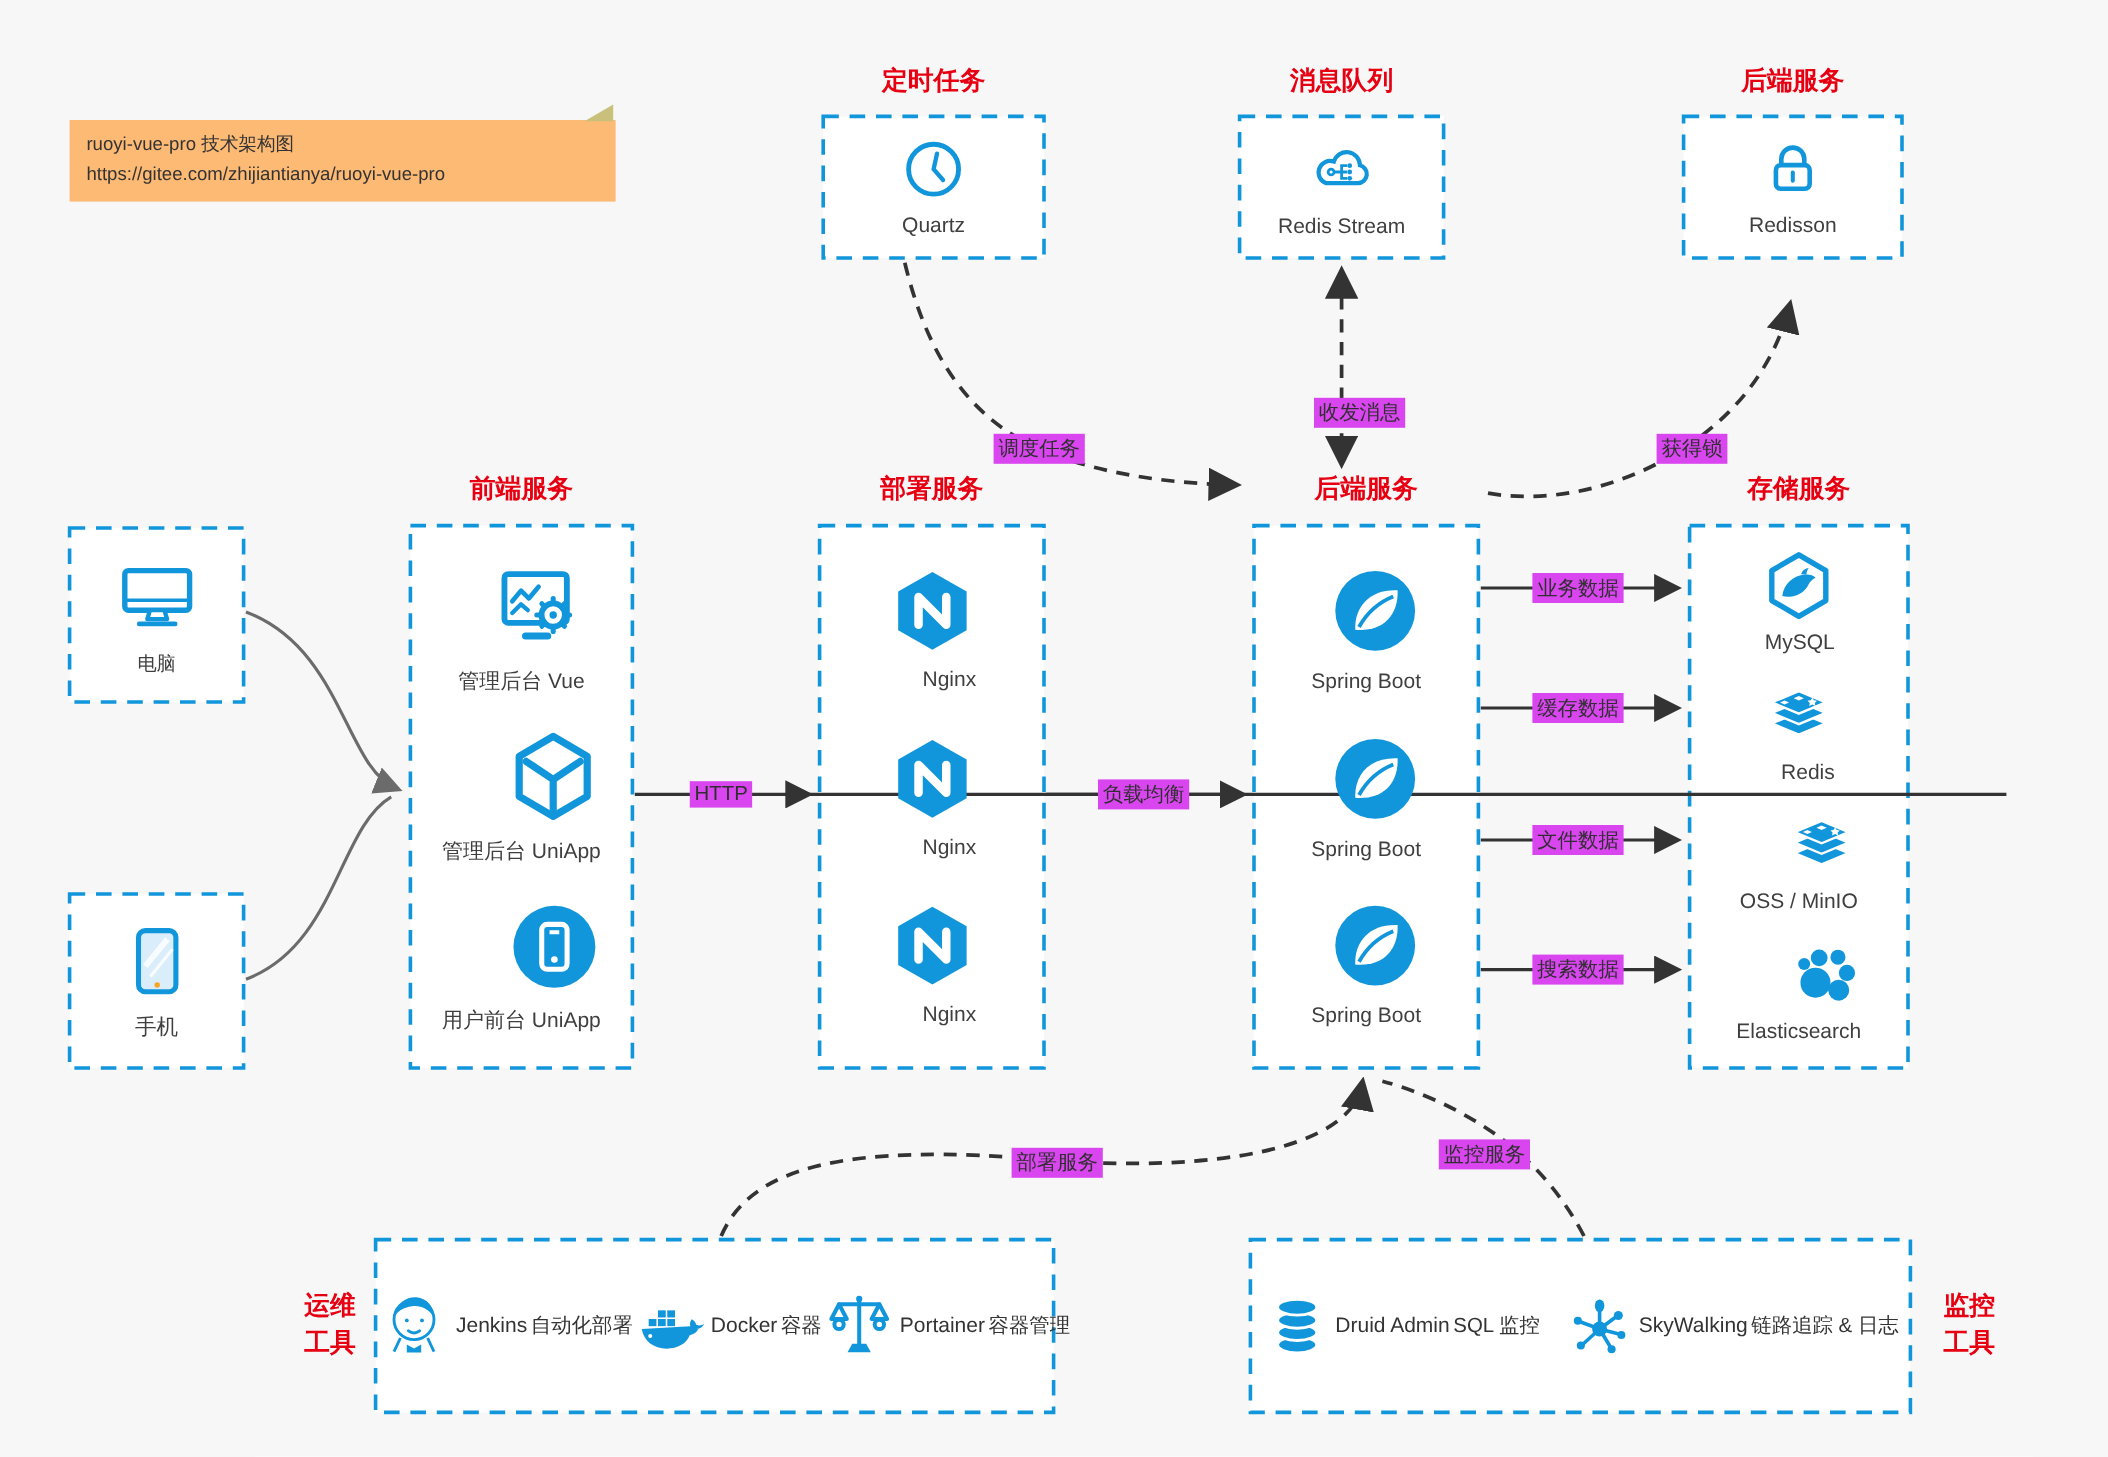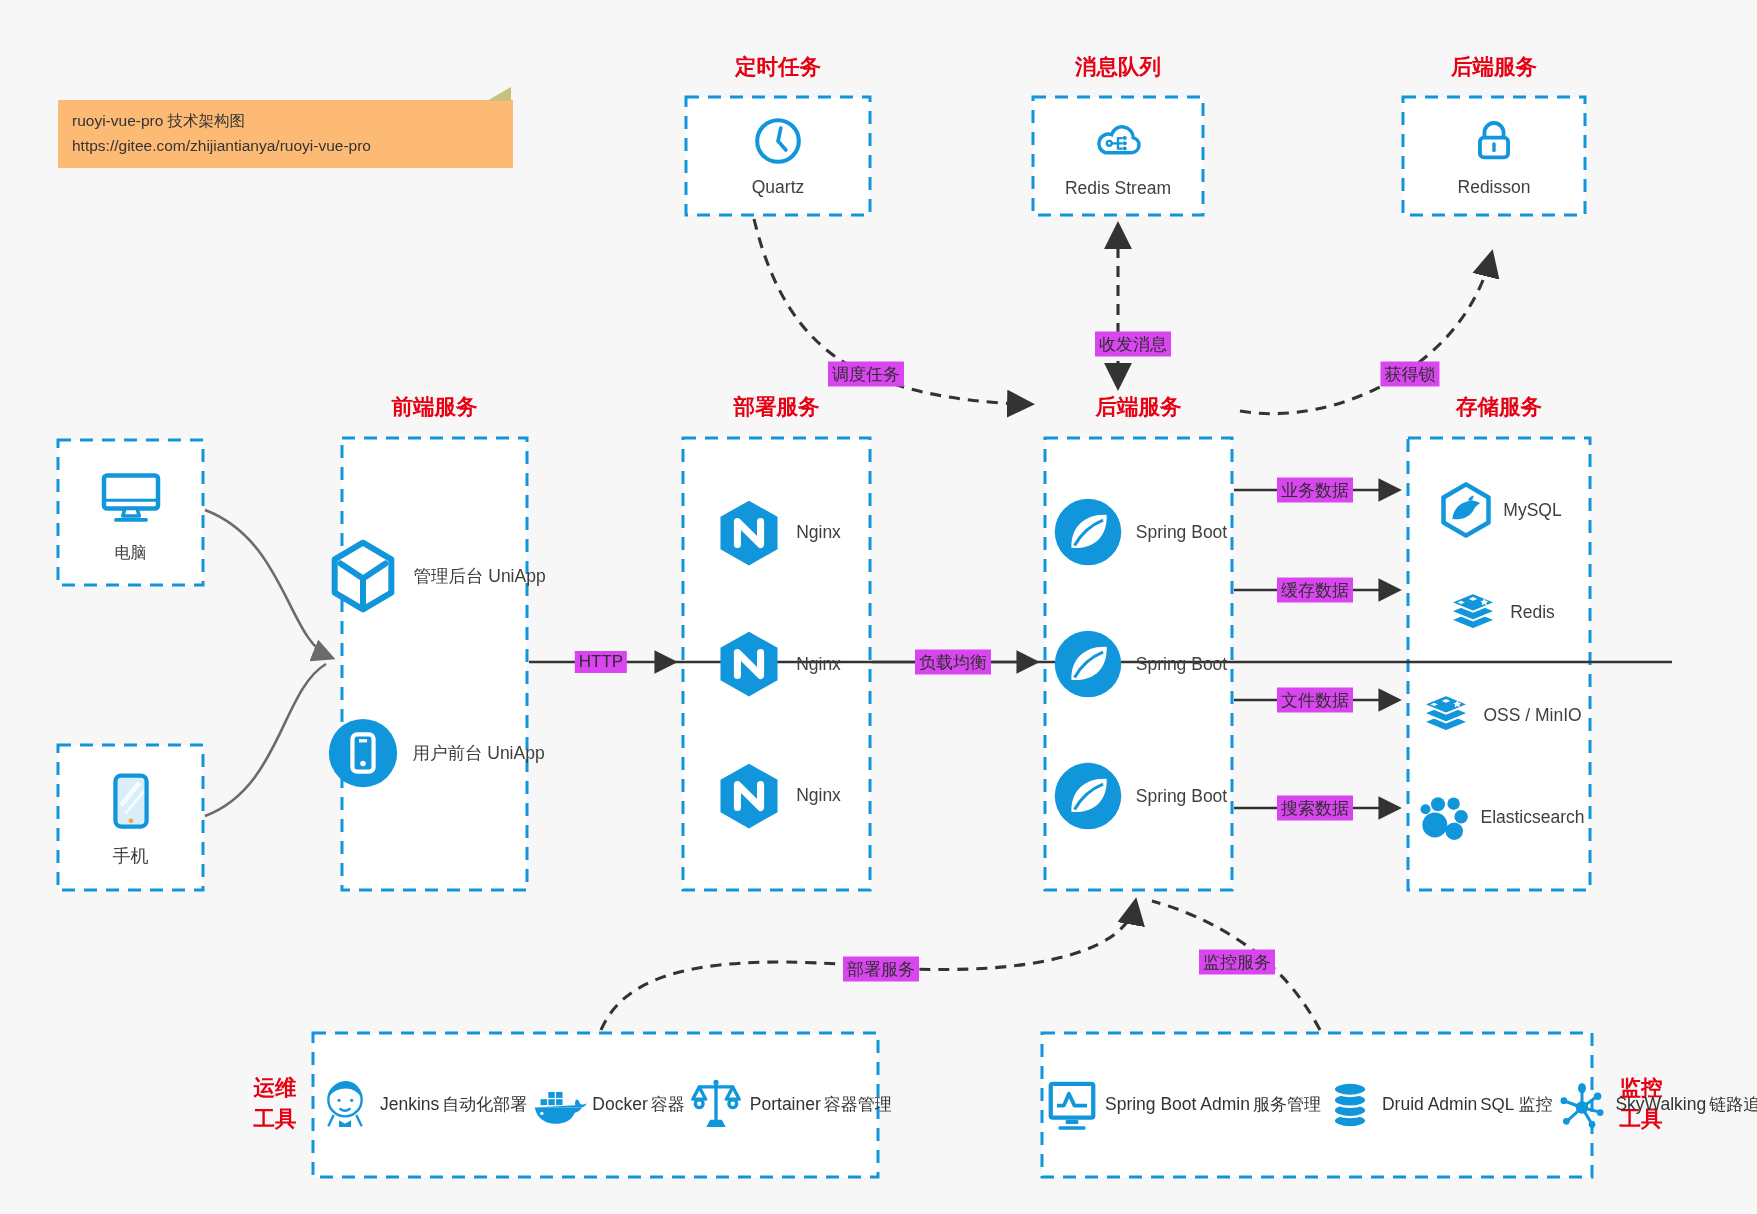--- a/index.html
+++ b/index.html
@@ -2,21 +2,21 @@
 <html><head>
 <meta charset="utf-8">
 <style>
   html,body{margin:0;padding:0;}
   .canvas{position:relative;width:1757px;height:1214px;background:#f7f7f7;
           font-family:"Liberation Sans","DejaVu Sans",sans-serif;overflow:hidden;}
   svg.connectors{position:absolute;left:0;top:0;pointer-events:none;}
   .box{position:absolute;box-sizing:border-box;display:flex;flex-direction:column;
        align-items:center;justify-content:space-evenly;}
   .box.small{justify-content:center;gap:9px;}
-  .col-item{display:flex;flex-direction:row;align-items:center;gap:10px;}
+  .col-item{display:flex;flex-direction:column;align-items:flex-end;gap:10px;}
   .caption{font-size:17.5px;color:#3f3f3f;white-space:nowrap;}
   .group-title{position:absolute;text-align:center;font-size:21.5px;font-weight:bold;
                color:#e60012;white-space:nowrap;}
   .side-label{position:absolute;text-align:center;font-size:21.5px;font-weight:bold;
               color:#e60012;line-height:1.45;white-space:nowrap;}
   .edge-label{position:absolute;transform:translate(-50%,-50%);background:#d946ef;
               padding:1px 4px;font-size:17px;color:#2f2f2f;white-space:nowrap;}
   .note{position:absolute;left:58px;top:100px;width:455px;height:68px;background:#fdba74;
         box-sizing:border-box;padding:9px 0 0 14px;font-size:15.5px;color:#333;
         line-height:1.6;}
@@ -281,20 +281,26 @@
     <div class="caption" style="font-size:18px">手机</div>
   </div>
 
   <div class="group-title" style="left:342px;top:392px;width:185px">前端服务</div>
   <div class="group-title" style="left:683px;top:392px;width:187px">部署服务</div>
   <div class="group-title" style="left:1045px;top:392px;width:187px">后端服务</div>
   <div class="group-title" style="left:1408px;top:392px;width:182px">存储服务</div>
 
   <div class="box" style="left:342px;top:438px;width:185px;height:452px">
     <div class="col-item">
+      <svg width="78" height="78">
+          <use href="#i-adminvue"></use>
+        </svg>
+      <div class="caption">管理后台 Vue</div>
+    </div>
+    <div class="col-item">
       <svg width="80" height="80">
           <use href="#i-cube"></use>
         </svg>
       <div class="caption">管理后台 UniApp</div>
     </div>
     <div class="col-item">
       <svg width="78" height="78">
           <use href="#i-userapp"></use>
         </svg>
       <div class="caption">用户前台 UniApp</div>
@@ -396,27 +402,20 @@
       <div class="b-title">Portainer</div>
       <div class="b-sub">容器管理</div>
     </div>
   </div>
 
   <div class="side-label" style="left:1606px;top:1073px;width:70px">
     <div>监控</div>
     <div>工具</div>
   </div>
   <div class="box bottom-box" style="left:1042px;top:1033px;width:550px;height:144px">
-    <div class="b-item">
-      <svg width="60" height="60">
-          <use href="#i-sba"></use>
-        </svg>
-      <div class="b-title">Spring Boot Admin</div>
-      <div class="b-sub">服务管理</div>
-    </div>
     <div class="b-item">
       <svg width="58" height="58">
           <use href="#i-druid"></use>
         </svg>
       <div class="b-title">Druid Admin</div>
       <div class="b-sub">SQL 监控</div>
     </div>
     <div class="b-item">
       <svg width="60" height="60">
           <use href="#i-sky"></use>

